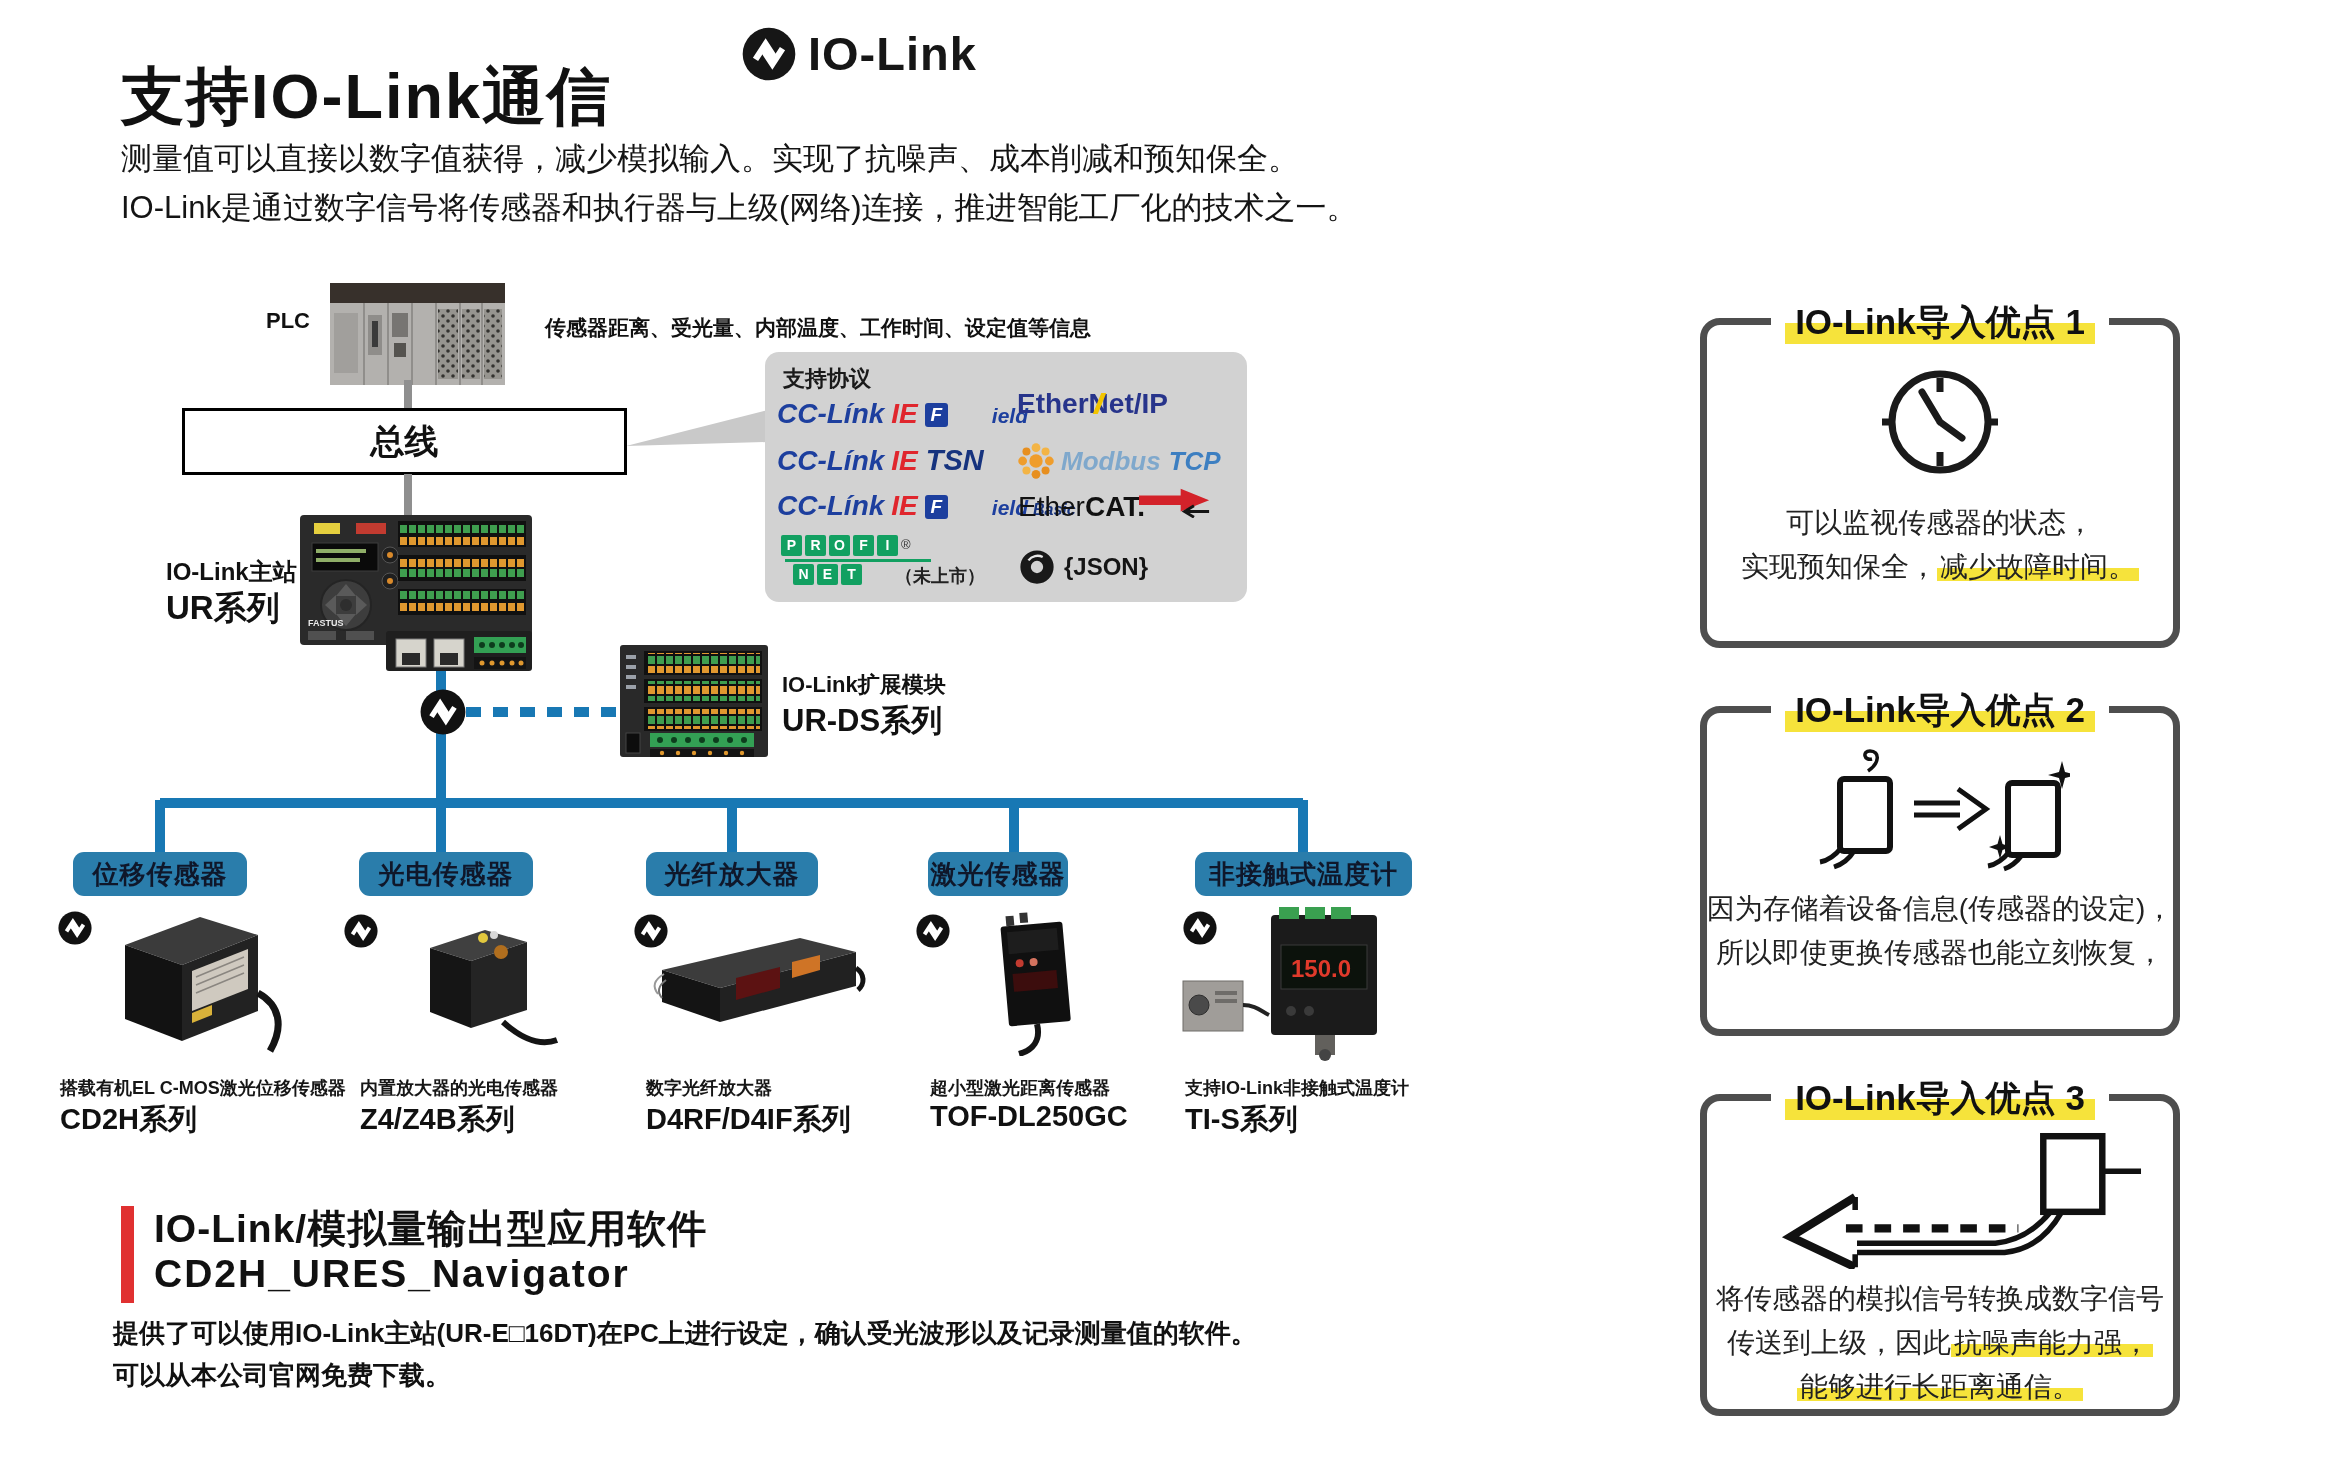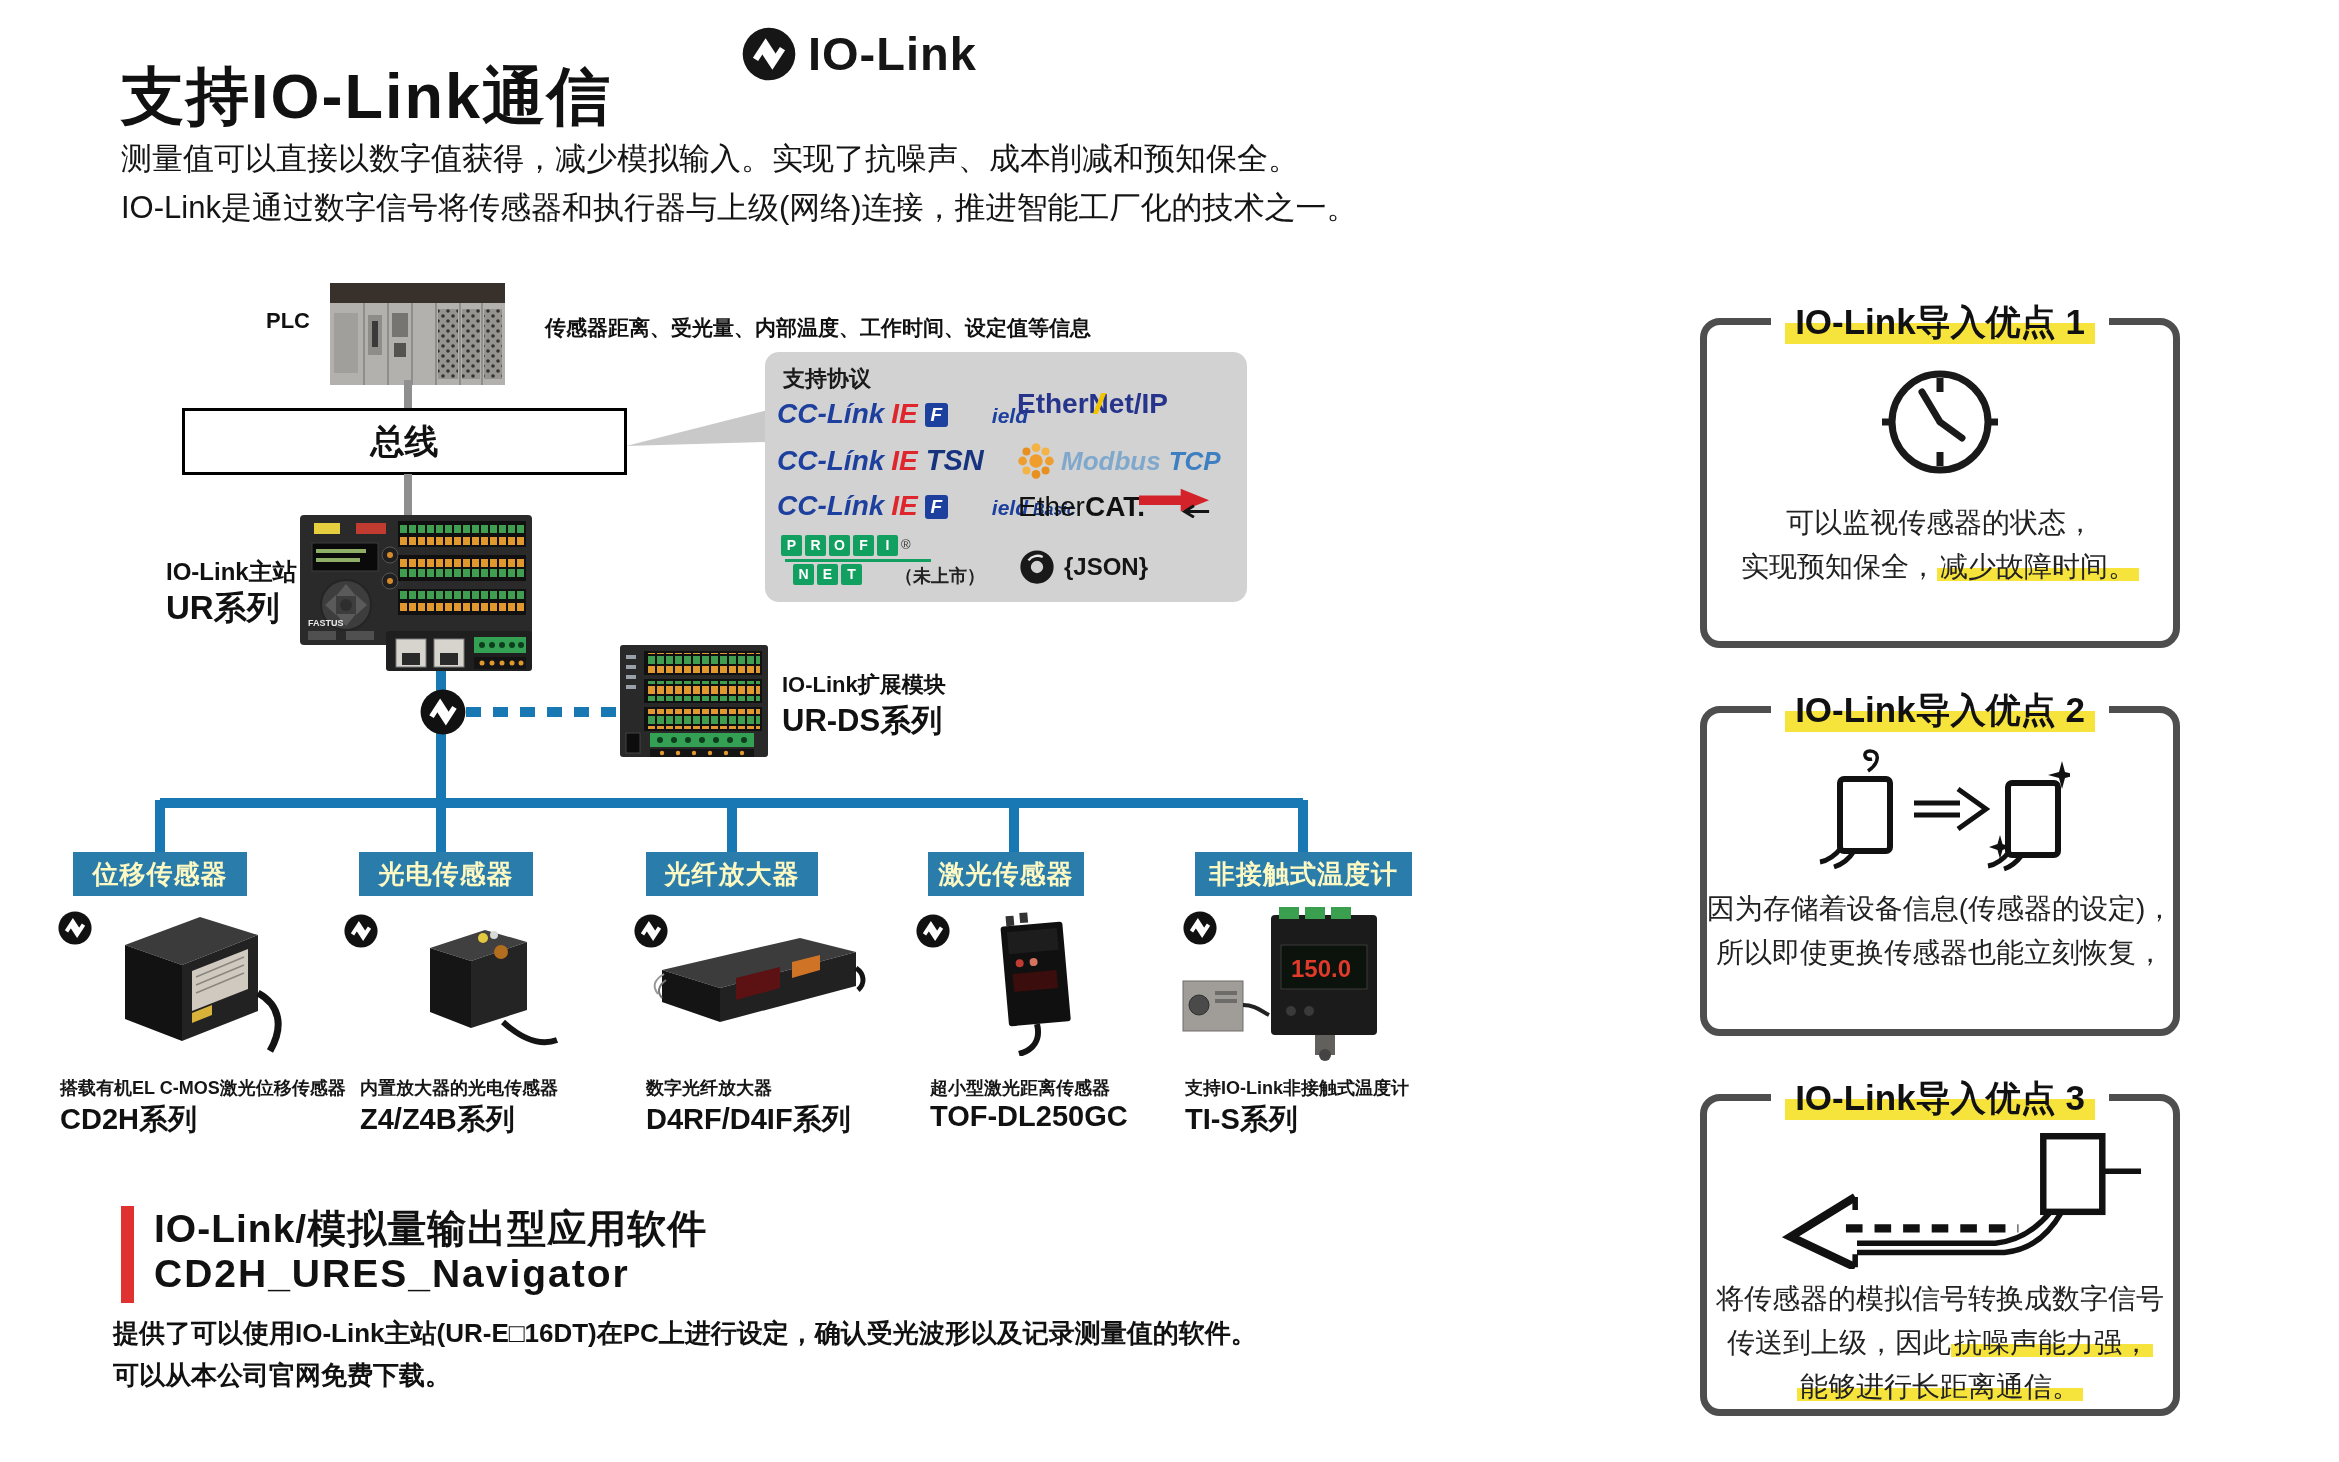--- a/index.html
+++ b/index.html
@@ -71,24 +71,24 @@
   .stub{position:absolute;top:800px;width:10px;height:52px;background:#1878b4;}
   .s1{left:155px;} .s2{left:436px;} .s3{left:727px;} .s4{left:1009px;} .s5{left:1298px;}
   .dash{left:466px;top:707px;width:154px;height:10px;
         background:repeating-linear-gradient(90deg,#1878b4 0 15px,transparent 15px 27px);}
   .linebadge{left:420px;top:689px;width:46px;height:46px;}
   .badge{position:absolute;width:34px;height:34px;}
   .b1p{left:58px;top:911px;} .b2p{left:344px;top:914px;} .b3p{left:634px;top:914px;}
   .b4p{left:916px;top:914px;} .b5p{left:1183px;top:911px;}
 
   
-  .chip{position:absolute;top:852px;height:44px;background:#2a7dab;color:#fef9c3;font-size:26px;font-weight:700;
-        display:flex;align-items:center;justify-content:center;letter-spacing:1px;}
+  .chip{position:absolute;top:852px;height:44px;background:#2a7dab;color:#0f172a;font-size:26px;font-weight:700;
+        display:flex;align-items:center;justify-content:center;letter-spacing:1px;border-radius:11px;}
   .c1{left:73px;width:174px;} .c2{left:359px;width:174px;} .c3{left:646px;width:172px;}
-  .c4{left:928px;width:156px;} .c5{left:1195px;width:217px;}
+  .c4{left:928px;width:140px;} .c5{left:1195px;width:217px;}
 
   
   .prod1{left:100px;top:893px;} .prod2{left:385px;top:898px;} .prod3{left:650px;top:912px;}
   .prod4{left:945px;top:898px;} .prod5{left:1175px;top:893px;}
   .pdesc{position:absolute;top:1076px;font-size:18px;font-weight:700;white-space:nowrap;color:#161616;}
   .pseries{position:absolute;top:1100px;font-size:29px;font-weight:800;white-space:nowrap;color:#111;}
   .px1{left:60px;} .px2{left:360px;} .px3{left:646px;} .px4{left:930px;} .px5{left:1185px;}
 
   
   .sw-bar{left:121px;top:1206px;width:13px;height:97px;background:#e03131;}

